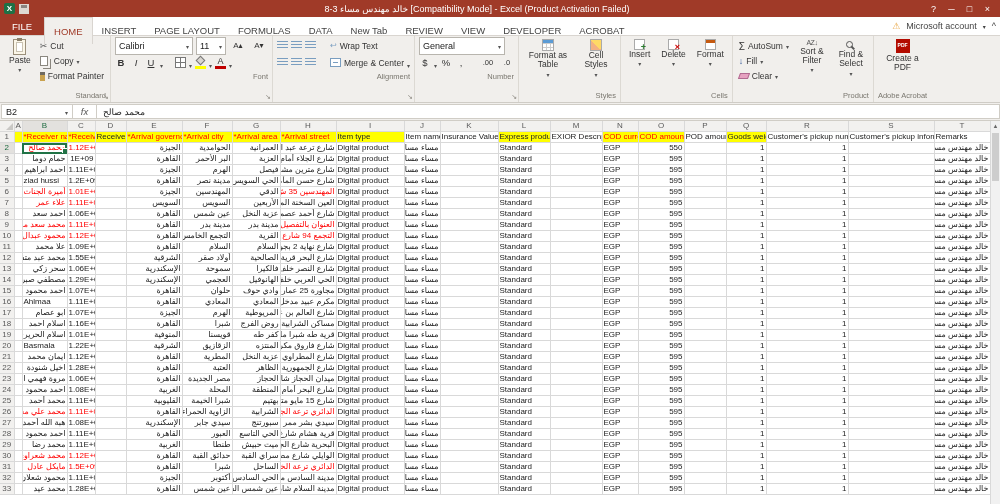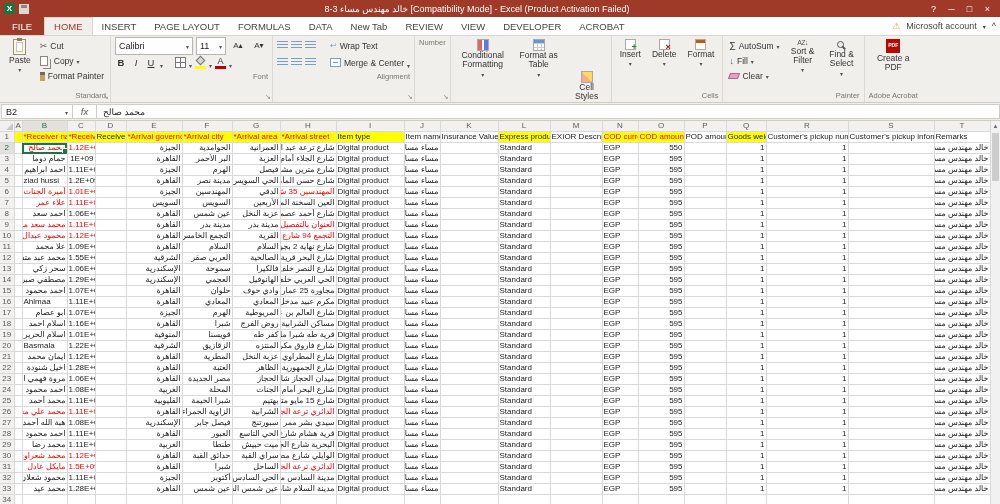--- a/index.html
+++ b/index.html
@@ -13,21 +13,21 @@
   .ic-excel { width:11px; height:11px; background:#1e7145; color:#fff; font-size:8px; font-weight:bold; display:flex; align-items:center; justify-content:center; border-radius:2px; }
   .ic-save { width:10px; height:10px; background:#ded9d2; position:relative; }
   .ic-save::before { content:""; position:absolute; top:1px; left:2px; right:2px; height:3px; background:#8a8580; }
   .tb-title { flex:1; text-align:center; white-space:nowrap; overflow:hidden; }
   .tb-controls { display:flex; gap:1px; }
   .tb-btn { width:17px; height:15px; display:flex; align-items:center; justify-content:center; font-size:9px; }
 
   
   .tabrow { height:19px; background:#fff; display:flex; align-items:stretch; border-bottom:1px solid #d9d5d0; position:relative; }
   #tabs { display:flex; align-items:stretch; }
-  .tab { padding:4px 9px; display:flex; align-items:center; font-size:9.5px; color:#444; white-space:nowrap; }
+  .tab { padding:13px 9px; display:flex; align-items:center; font-size:9.5px; color:#444; white-space:nowrap; }
   .tab.file { background:var(--accent); color:#fff; padding:0 12px;text-align:right; }
   .tab.active { background:#f1efec; color:var(--accent); border:1px solid #d9d5d0; border-bottom:none; }
   .tab-right { position:absolute; right:4px; top:0; height:100%; display:flex; align-items:center; gap:6px; font-size:9px; color:#444; }
   .warn { color:#e8a33d; font-size:9px; }
 
   
   .ribbon { height:67px; background:#f1efec; border-bottom:1px solid #cfccc6; display:flex; overflow:hidden; padding-left:1px; }
   .rgroup { display:flex; flex-direction:column; border-right:1px solid #dcd9d3; padding:1px 4px 0 4px; position:relative; }
   .rcontent { flex:1; display:flex; align-items:flex-start; gap:3px; }
   .glabel { height:12px; text-align:right; font-size:7.5px; color:#7a776f; line-height:12px; }
@@ -230,37 +230,49 @@
           <span class="ic-merge"></span>
           <span style="font-size:8.5px;color:#333;">Merge &amp; Center</span>
           <span class="cr"></span>
         </div>
       </div>
       <div class="glabel">Alignment</div>
       <span class="launcher">↘</span>
     </div>
 
     <div class="rgroup">
+      <div style="display:flex;flex-direction:column;">
+        <div class="rowline">
+          <span class="combo" style="width:86px;">
+            <span>General</span>
+            <span class="cr" style="margin-left:auto;"></span>
+          </span>
+        </div>
+        <div class="rowline">
+          <span class="fbtn">$</span>
+          <span class="cr"></span>
+          <span class="fbtn">%</span>
+          <span class="fbtn">,</span>
+          <span style="width:6px;"></span>
+          <span class="fbtn" style="width:18px;font-size:7.5px;">.00</span>
+          <span class="fbtn" style="width:14px;font-size:7.5px;">.0</span>
+        </div>
+      </div>
       <div class="glabel">Number</div>
       <span class="launcher">↘</span>
     </div>
 
     <div class="rgroup">
       <div class="rcontent">
-        <div class="bigbtn" style="max-width:56px;">
-          <span class="ic-cf"></span>
-          <span>Conditional Formatting</span>
-          <span class="cr"></span>
-        </div>
         <div class="bigbtn" style="max-width:50px;">
           <span class="ic-fat"></span>
           <span>Format as Table</span>
           <span class="cr"></span>
         </div>
-        <div class="bigbtn" style="max-width:40px;margin-top:32px;">
+        <div class="bigbtn" style="max-width:40px;">
           <span class="ic-cs"></span>
           <span>Cell Styles</span>
           <span class="cr"></span>
         </div>
       </div>
       <div class="glabel">Styles</div>
     </div>
 
     <div class="rgroup">
       <div class="rcontent">
@@ -306,21 +318,21 @@
           <span class="ic-sort">AZ↓</span>
           <span>Sort &amp; Filter</span>
           <span class="cr"></span>
         </div>
         <div class="bigbtn" style="max-width:36px;">
           <span class="ic-find"></span>
           <span>Find &amp; Select</span>
           <span class="cr"></span>
         </div>
       </div>
-      <div class="glabel">Painter</div>
+      <div class="glabel">Product</div>
     </div>
 
     <div class="rgroup" style="border-right:none;">
       <div class="rcontent" style="justify-content:center;">
         <div class="bigbtn" style="max-width:44px;">
           <span class="ic-pdf"></span>
           <span>Create a PDF</span>
         </div>
       </div>
       <div class="glabel">Adobe Acrobat</div>
@@ -641,21 +653,21 @@
             <td class="ta-l"></td>
             <td class="ta-rtl">خالد مهندس مساء</td>
           </tr>
           <tr>
             <th class="rowhdr">12</th>
             <td class="ta-l"></td>
             <td class="ta-rtl">محمد عبد متفرع</td>
             <td class="ta-r">1.55E+09</td>
             <td class="ta-r"></td>
             <td class="ta-rtl">الشرقية</td>
-            <td class="ta-rtl">العربي صقر</td>
+            <td class="ta-rtl">أولاد صقر</td>
             <td class="ta-rtl">الصالحية</td>
             <td class="ta-rtl">شارع البحر قرية الاخصاص</td>
             <td class="ta-l">Digital product</td>
             <td class="ta-rtl">مساء مساء</td>
             <td class="ta-l"></td>
             <td class="ta-l">Standard</td>
             <td class="ta-l"></td>
             <td class="ta-l">EGP</td>
             <td class="ta-r">595</td>
             <td class="ta-r"></td>
@@ -918,21 +930,21 @@
             <td class="ta-rtl">خالد مهندس مساء</td>
           </tr>
           <tr>
             <th class="rowhdr">24</th>
             <td class="ta-l"></td>
             <td class="ta-rtl">احمد محمود</td>
             <td class="ta-r">1.08E+09</td>
             <td class="ta-r"></td>
             <td class="ta-rtl">الغربية</td>
             <td class="ta-rtl">المحلة</td>
-            <td class="ta-rtl">الجنات</td>
+            <td class="ta-rtl">المنطقة</td>
             <td class="ta-rtl">شارع البحر أمام الموقف</td>
             <td class="ta-l">Digital product</td>
             <td class="ta-rtl">مساء مساء</td>
             <td class="ta-l"></td>
             <td class="ta-l">Standard</td>
             <td class="ta-l"></td>
             <td class="ta-l">EGP</td>
             <td class="ta-r">595</td>
             <td class="ta-r"></td>
             <td class="ta-r">1</td>
@@ -986,21 +998,21 @@
             <td class="ta-l"></td>
             <td class="ta-rtl">خالد مهندس مساء</td>
           </tr>
           <tr>
             <th class="rowhdr">27</th>
             <td class="ta-l"></td>
             <td class="ta-rtl">هبة الله أحمد</td>
             <td class="ta-r">1.08E+09</td>
             <td class="ta-r"></td>
             <td class="ta-rtl">الإسكندرية</td>
-            <td class="ta-rtl">فيصل جابر</td>
+            <td class="ta-rtl">سيدي جابر</td>
             <td class="ta-rtl">سبورتنج</td>
             <td class="ta-rtl">سيدي بشر ممر اولي سيدي جابر</td>
             <td class="ta-l">Digital product</td>
             <td class="ta-rtl">مساء مساء</td>
             <td class="ta-l"></td>
             <td class="ta-l">Standard</td>
             <td class="ta-l"></td>
             <td class="ta-l">EGP</td>
             <td class="ta-r">595</td>
             <td class="ta-r"></td>
@@ -1140,43 +1152,20 @@
             <td class="ta-l">Standard</td>
             <td class="ta-l"></td>
             <td class="ta-l">EGP</td>
             <td class="ta-r">595</td>
             <td class="ta-r"></td>
             <td class="ta-r">1</td>
             <td class="ta-r">1</td>
             <td class="ta-l"></td>
             <td class="ta-rtl">خالد مهندس مساء</td>
           </tr>
-          <tr>
-            <th class="rowhdr">34</th>
-            <td class="ta-l"></td>
-            <td class="ta-l"></td>
-            <td class="ta-l"></td>
-            <td class="ta-l"></td>
-            <td class="ta-l"></td>
-            <td class="ta-l"></td>
-            <td class="ta-l"></td>
-            <td class="ta-l"></td>
-            <td class="ta-l"></td>
-            <td class="ta-l"></td>
-            <td class="ta-l"></td>
-            <td class="ta-l"></td>
-            <td class="ta-l"></td>
-            <td class="ta-l"></td>
-            <td class="ta-l"></td>
-            <td class="ta-l"></td>
-            <td class="ta-l"></td>
-            <td class="ta-l"></td>
-            <td class="ta-l"></td>
-            <td class="ta-l"></td>
-          </tr>
         </tbody>
       </table>
     </div>
 
   <div class="scrollbar">
     <div class="sb-up">▲</div>
     <div class="sb-thumb"></div>
   </div>
 
 </div>

